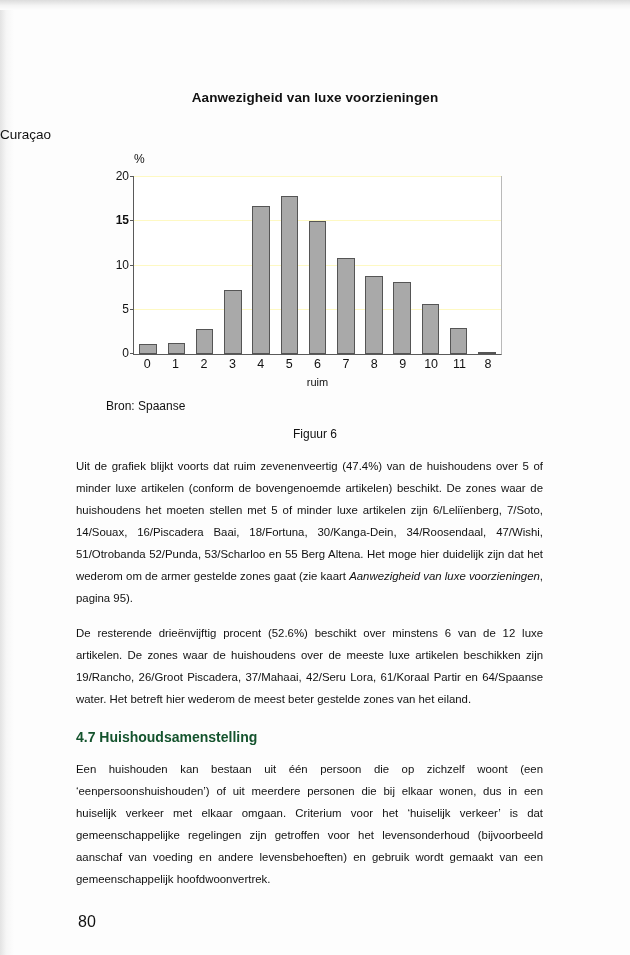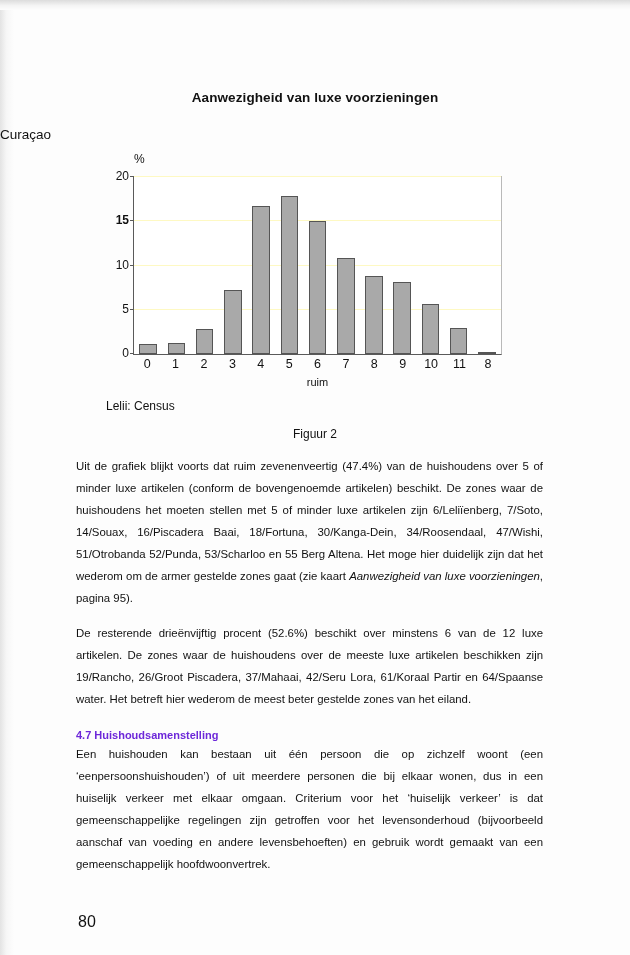--- a/index.html
+++ b/index.html
@@ -174,24 +174,24 @@
   }
   p.para {
     margin: 0 11px 13px 0;
     font-size: 11.4px;
     line-height: 22px;
     text-align: justify;
     color: #111;
   }
   p.para.tight { margin-bottom: 0; }
   h2.section-heading {
-    margin: 19px 0 2px 0;
-    font-size: 11px;
+    margin: 19px 0 13px 0;
+    font-size: 14px;
     font-weight: bold;
-    color: #6d28d9;
+    color: #14532d;
   }
   em { font-style: italic; }
 
   .page-number {
     position: absolute;
     left: 78px;
     top: 913px;
     font-size: 16px;
     color: #111;
   }
@@ -282,22 +282,22 @@
         <div class="xtick">7</div>
         <div class="xtick">8</div>
         <div class="xtick">9</div>
         <div class="xtick">10</div>
         <div class="xtick">11</div>
         <div class="xtick">8</div>
       </div>
     <div class="xlabel">ruim</div>
   </div>
 
-  <div class="source-note">Lelii: Census</div>
-  <div class="figure-caption">Figuur 2</div>
+  <div class="source-note">Bron: Spaanse</div>
+  <div class="figure-caption">Figuur 6</div>
 
   <div class="body-col">
     <p class="para"><span>Uit de grafiek blijkt voorts dat ruim zevenenveertig (47.4%) van de huishoudens over 5 of minder luxe artikelen (conform de bovengenoemde artikelen) beschikt. De zones waar de huishoudens het moeten stellen met 5 of minder luxe artikelen zijn 6/Leliïenberg, 7/Soto, 14/Souax, 16/Piscadera Baai, 18/Fortuna, 30/Kanga-Dein, 34/Roosendaal, 47/Wishi, 51/Otrobanda 52/Punda, 53/Scharloo en 55 Berg Altena. Het moge hier duidelijk zijn dat het wederom om de armer gestelde zones gaat (zie kaart </span><em>Aanwezigheid van luxe voorzieningen</em><span>, pagina 95).</span></p>
 
     <p class="para">De resterende drieënvijftig procent (52.6%) beschikt over minstens 6 van de 12 luxe artikelen. De zones waar de huishoudens over de meeste luxe artikelen beschikken zijn 19/Rancho, 26/Groot Piscadera, 37/Mahaai, 42/Seru Lora, 61/Koraal Partir en 64/Spaanse water. Het betreft hier wederom de meest beter gestelde zones van het eiland.</p>
 
     <h2 class="section-heading">4.7 Huishoudsamenstelling</h2>
 
     <p class="para tight">Een huishouden kan bestaan uit één persoon die op zichzelf woont (een ‘eenpersoonshuishouden’) of uit meerdere personen die bij elkaar wonen, dus in een huiselijk verkeer met elkaar omgaan. Criterium voor het ‘huiselijk verkeer’ is dat gemeenschappelijke regelingen zijn getroffen voor het levensonderhoud (bijvoorbeeld aanschaf van voeding en andere levensbehoeften) en gebruik wordt gemaakt van een gemeenschappelijk hoofdwoonvertrek.</p>
   </div>

